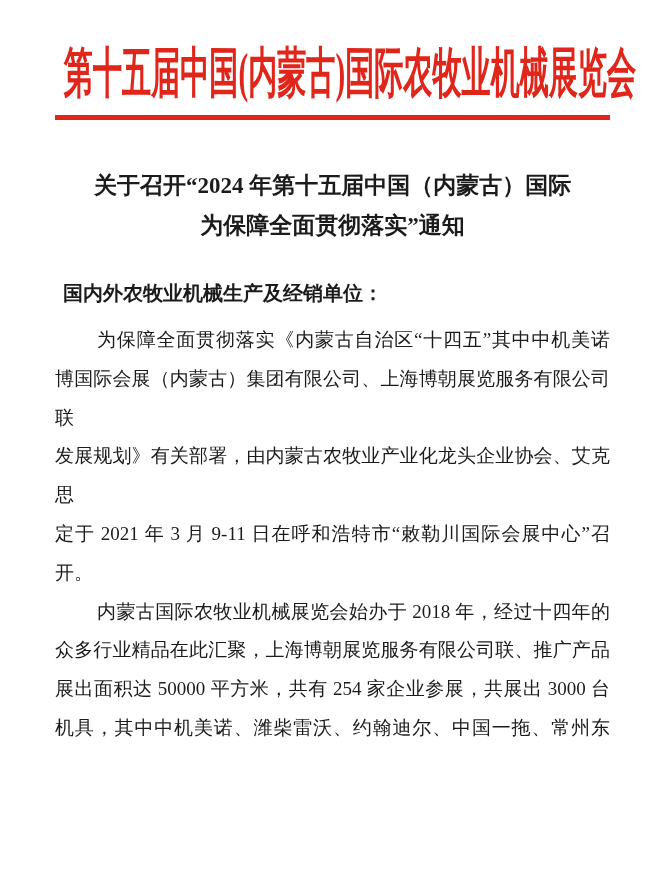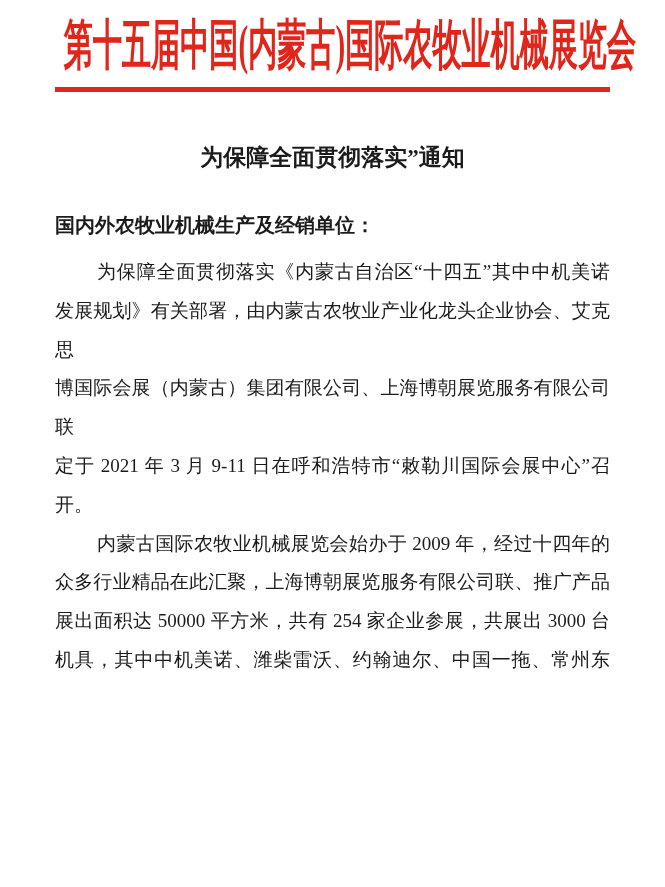--- a/index.html
+++ b/index.html
@@ -13,21 +13,21 @@
     overflow: hidden;
     font-family: "Liberation Serif", "DejaVu Serif", serif;
   }
   .page {
     width: 555px;
     margin: 0 auto;
     padding: 0;
   }
   
   .banner {
-    margin-top: 14px;
+    margin-top: 42px;
     height: 64px;
     text-align: center;
     overflow: visible;
     white-space: nowrap;
   }
   .banner-text {
     display: inline-block;
     font-size: 30px;
     line-height: 34px;
     font-weight: 700;
@@ -49,21 +49,21 @@
     font-weight: 700;
     text-align: center;
     font-family: "Liberation Serif", "DejaVu Serif", serif;
   }
   .doc-title .title-line {
     display: block;
     white-space: nowrap;
   }
   
   .addressee {
-    margin: 32px 0 0 0;
+    margin: 32px 0 0 8px;
     font-size: 20px;
     line-height: 30px;
     font-weight: 700;
     text-align: left;
     font-family: "Liberation Sans", "DejaVu Sans", sans-serif;
   }
   
   .body-text {
     margin-top: 13px;
     font-size: 19px;
@@ -89,30 +89,31 @@
 <div class="page">
 
   <header>
     <div class="banner">
       <span class="banner-text" style="color: rgb(224, 37, 26);">第十五届中国(内蒙古)国际农牧业机械展览会</span>
     </div>
     <div class="banner-rule" style="background: rgb(224, 37, 26);"></div>
   </header>
 
   <h1 class="doc-title" style="color: rgb(27, 27, 27);">
+    <span class="title-line">关于召开“2024 年第十五届中国（内蒙古）国际</span>
     <span class="title-line">为保障全面贯彻落实”通知</span>
   </h1>
 
   <p class="addressee" style="color: rgb(27, 27, 27);">国内外农牧业机械生产及经销单位：</p>
 
   <div class="body-text" style="color: rgb(27, 27, 27);">
       <div class="body-line indent">为保障全面贯彻落实《内蒙古自治区“十四五”其中中机美诺</div>
+      <div class="body-line">博国际会展（内蒙古）集团有限公司、上海博朝展览服务有限公司联</div>
       <div class="body-line">发展规划》有关部署，由内蒙古农牧业产业化龙头企业协会、艾克思</div>
-      <div class="body-line">博国际会展（内蒙古）集团有限公司、上海博朝展览服务有限公司联</div>
       <div class="body-line">定于 2021 年 3 月 9-11 日在呼和浩特市“敕勒川国际会展中心”召</div>
       <div class="body-line no-fill">开。</div>
-      <div class="body-line indent">内蒙古国际农牧业机械展览会始办于 2009 年，经过十四年的</div>
+      <div class="body-line indent">内蒙古国际农牧业机械展览会始办于 2018 年，经过十四年的</div>
       <div class="body-line">众多行业精品在此汇聚，上海博朝展览服务有限公司联、推广产品</div>
       <div class="body-line">展出面积达 50000 平方米，共有 254 家企业参展，共展出 3000 台</div>
       <div class="body-line">机具，其中中机美诺、潍柴雷沃、约翰迪尔、中国一拖、常州东</div>
     </div>
 
 </div>
 
 </body></html>

